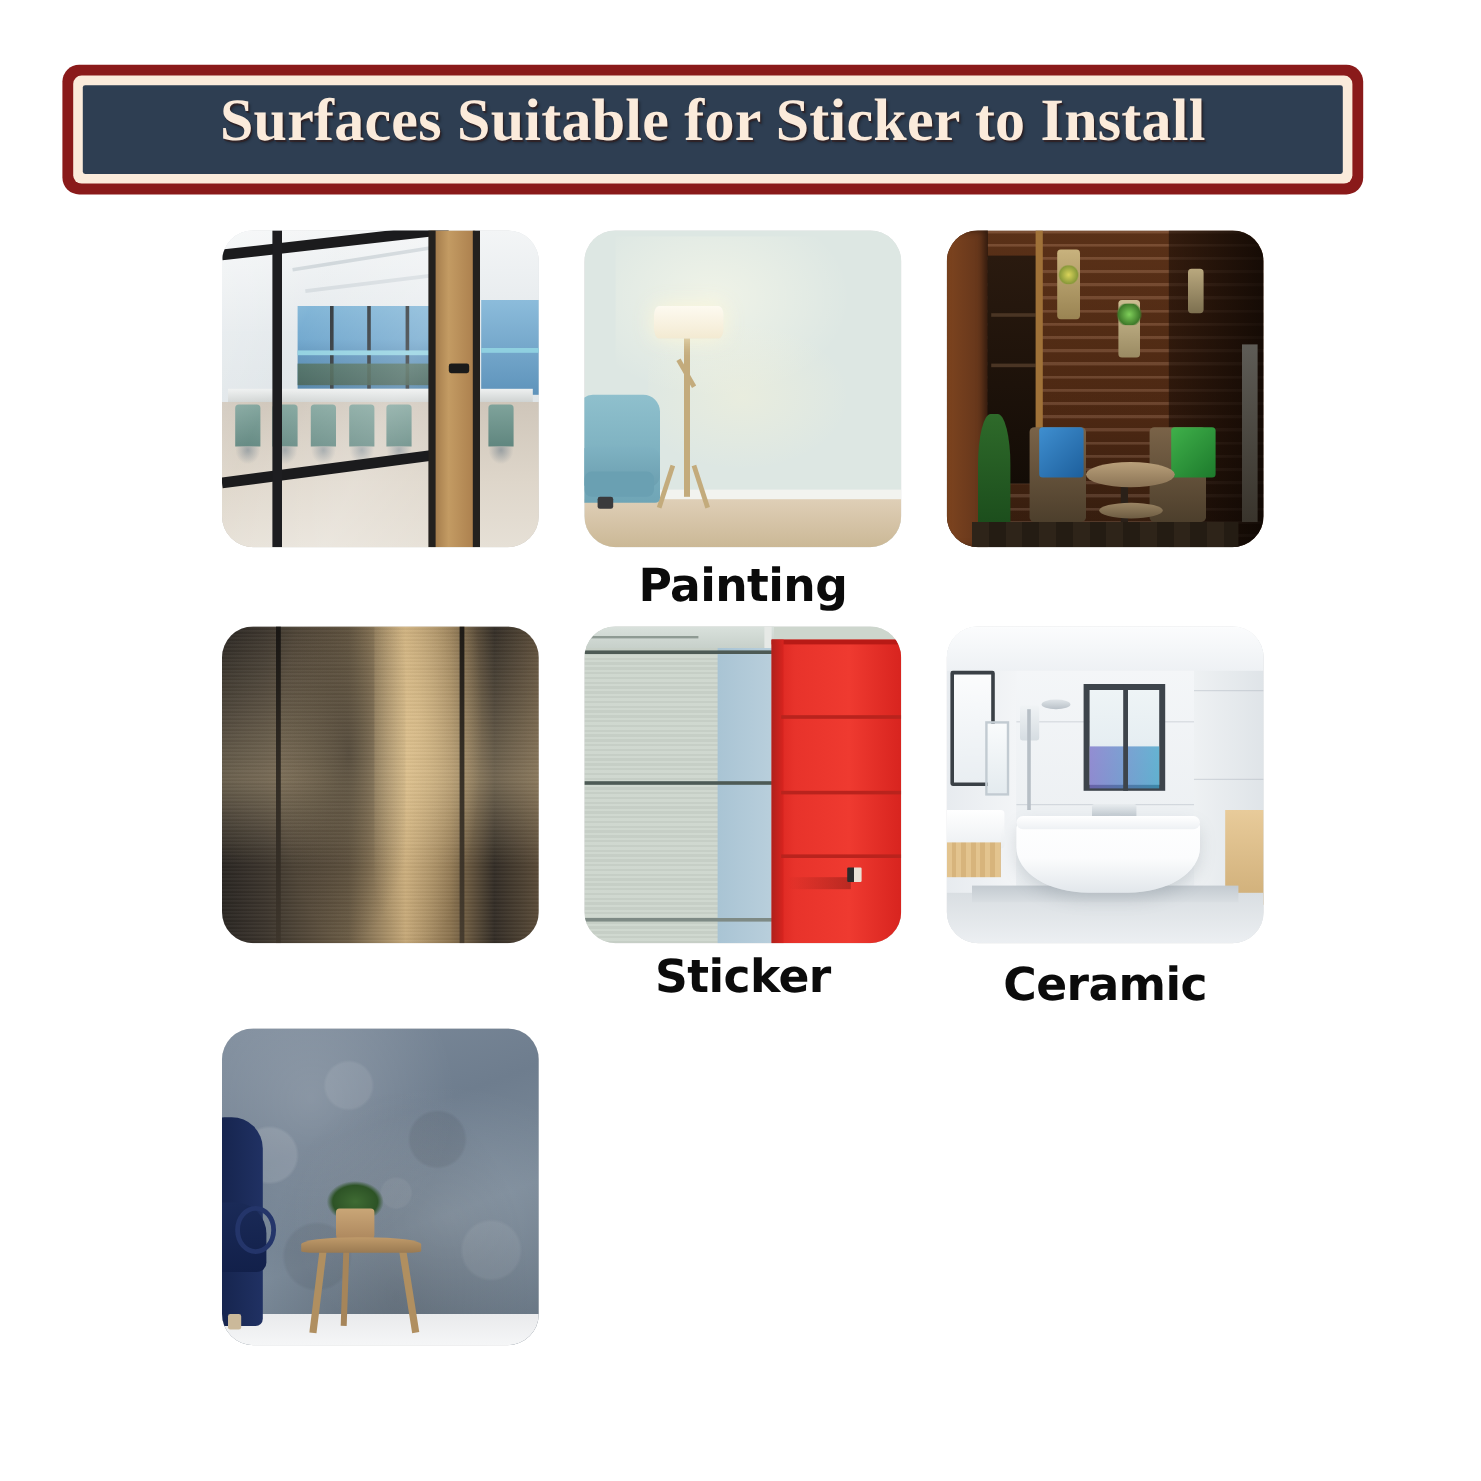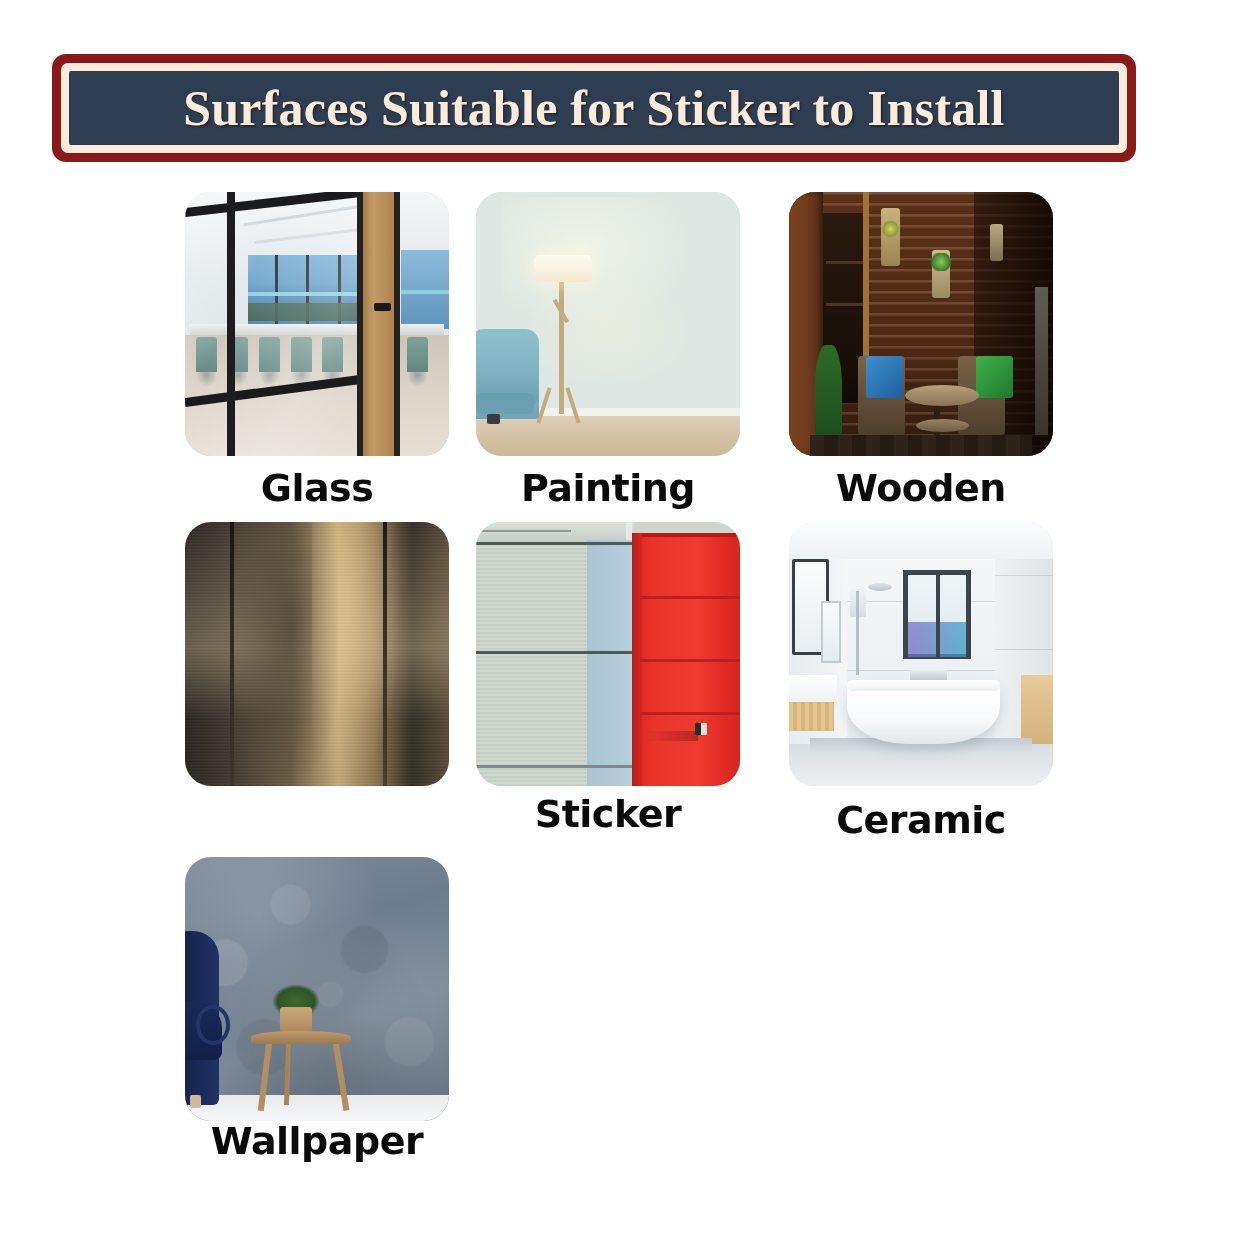--- a/index.html
+++ b/index.html
@@ -35,21 +35,21 @@
     border-radius: 7px;
     box-sizing: border-box;
     padding: 8px;
   }
   .banner-core {
     width: 100%;
     height: 100%;
     background: #2E3E52;
     border-radius: 2px;
     display: flex;
-    align-items: center;
+    align-items: flex-start;
     justify-content: center;
   }
   .banner-title {
     font-family: "Liberation Serif", "DejaVu Serif", serif;
     font-weight: bold;
     font-size: 50px;
     color: #FBEBDB;
     letter-spacing: 0.2px;
     white-space: nowrap;
     text-shadow: 1px 1px 0 rgba(60,20,10,0.45), 2px 2px 2px rgba(0,0,0,0.25);
@@ -71,21 +71,21 @@
     font-family: "DejaVu Sans", "Liberation Sans", sans-serif;
     font-weight: bold;
     font-size: 38px;
     color: #0b0b0b;
     letter-spacing: -0.5px;
     white-space: nowrap;
   }
 
   
   .pos-c1 { left: 185px; }
-  .pos-c2 { left: 476px; }
+  .pos-c2 { left: 487px; }
   .pos-c3 { left: 789px; }
   .pos-r1 { top: 192px; }
   .pos-r2 { top: 522px; }
   .pos-r3 { top: 857px; }
   .cap-r1 { top: 466px; }
   .cap-r2 { top: 798px; }
   .cap-r2-high { top: 792px; }
   .cap-r3 { top: 1119px; }
 
   .art { position: absolute; inset: 0; }
@@ -359,21 +359,20 @@
       <div class="l g-glass-sheen"></div>
       <div class="l g-frame-h g-frame-top"></div>
       <div class="l g-frame-h g-frame-bot"></div>
       <div class="l g-frame-v" style="left:16%"></div>
       <div class="l g-door-wood"></div>
       <div class="l g-door-edge" style="left:65%"></div>
       <div class="l g-door-edge" style="left:79%"></div>
       <div class="l g-door-handle"></div>
     </div>
   </div>
-  <div class="caption pos-c1 cap-r1">Glass</div>
 
   <div class="tile pos-c2 pos-r1">
     <div class="art">
       <div class="l p-wall"></div>
       <div class="l p-glow"></div>
       <div class="l p-glow2"></div>
       <div class="l p-base"></div>
       <div class="l p-floor"></div>
       <div class="l p-leg3"></div>
       <div class="l p-pole"></div>
@@ -408,21 +407,20 @@
       <div class="l w-pillowL"></div>
       <div class="l w-chairR"></div>
       <div class="l w-pillowR"></div>
       <div class="l w-tableleg"></div>
       <div class="l w-tableshelf"></div>
       <div class="l w-tabletop"></div>
       <div class="l w-deck"></div>
       <div class="l w-rail"></div>
     </div>
   </div>
-  <div class="caption pos-c3 cap-r1">Wooden</div>
 
   <div class="tile pos-c1 pos-r2">
     <div class="art">
       <div class="l m-bg"></div>
       <div class="l m-sheen"></div>
       <div class="l m-warm"></div>
       <div class="l m-brush"></div>
       <div class="l m-seam" style="left:17%"></div>
       <div class="l m-seam" style="left:75%"></div>
     </div>
@@ -493,15 +491,14 @@
       <div class="l wp-chair-scroll"></div>
       <div class="l wp-chair-foot"></div>
       <div class="l wp-plant"></div>
       <div class="l wp-pot"></div>
       <div class="l wp-leg1"></div>
       <div class="l wp-leg2"></div>
       <div class="l wp-leg3"></div>
       <div class="l wp-table-top"></div>
     </div>
   </div>
-  <div class="caption pos-c1 cap-r3">Wallpaper</div>
 
 </div>
 
 </body></html>

